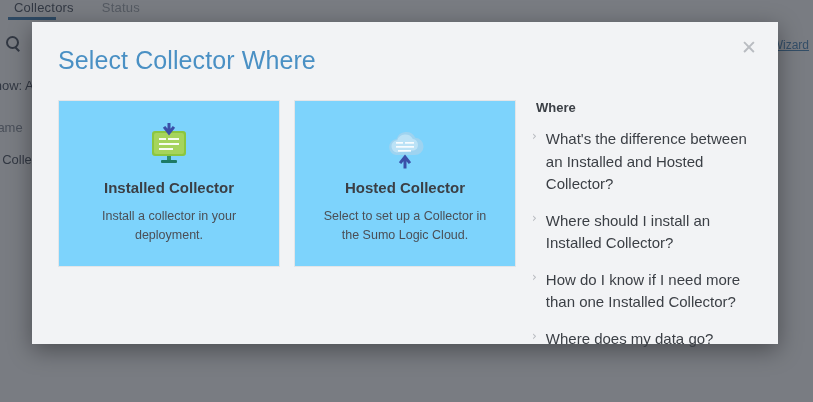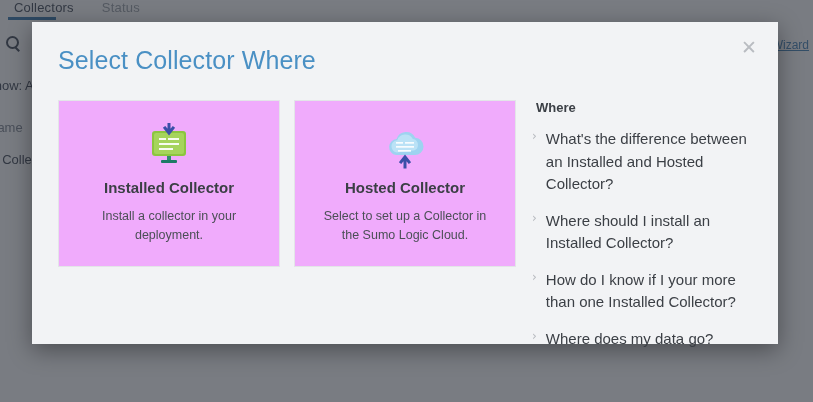--- a/index.html
+++ b/index.html
@@ -156,21 +156,21 @@
 
   .cards {
     position: absolute;
     left: 26px; top: 0;
     display: flex;
     gap: 14px;
   }
   .card {
     width: 222px;
     height: 167px;
-    background: #f0abfc;
+    background: #7dd3fc;
     border: 1px solid #e3e5e8;
     display: flex;
     flex-direction: column;
     align-items: center;
     cursor: pointer;
     box-sizing: border-box;
   }
   .card-icon {
     height: 58px;
     margin-top: 18px;
@@ -304,21 +304,21 @@
         <span class="faq-text">What's the difference between an Installed and Hosted Collector?</span>
       </div>
 
       <div class="faq-item">
         <span class="faq-chevron">›</span>
         <span class="faq-text">Where should I install an Installed Collector?</span>
       </div>
 
       <div class="faq-item">
         <span class="faq-chevron">›</span>
-        <span class="faq-text">How do I know if I your more than one Installed Collector?</span>
+        <span class="faq-text">How do I know if I need more than one Installed Collector?</span>
       </div>
 
       <div class="faq-item">
         <span class="faq-chevron">›</span>
         <span class="faq-text">Where does my data go?</span>
       </div>
     </div>
 
   </div>
 </div>

